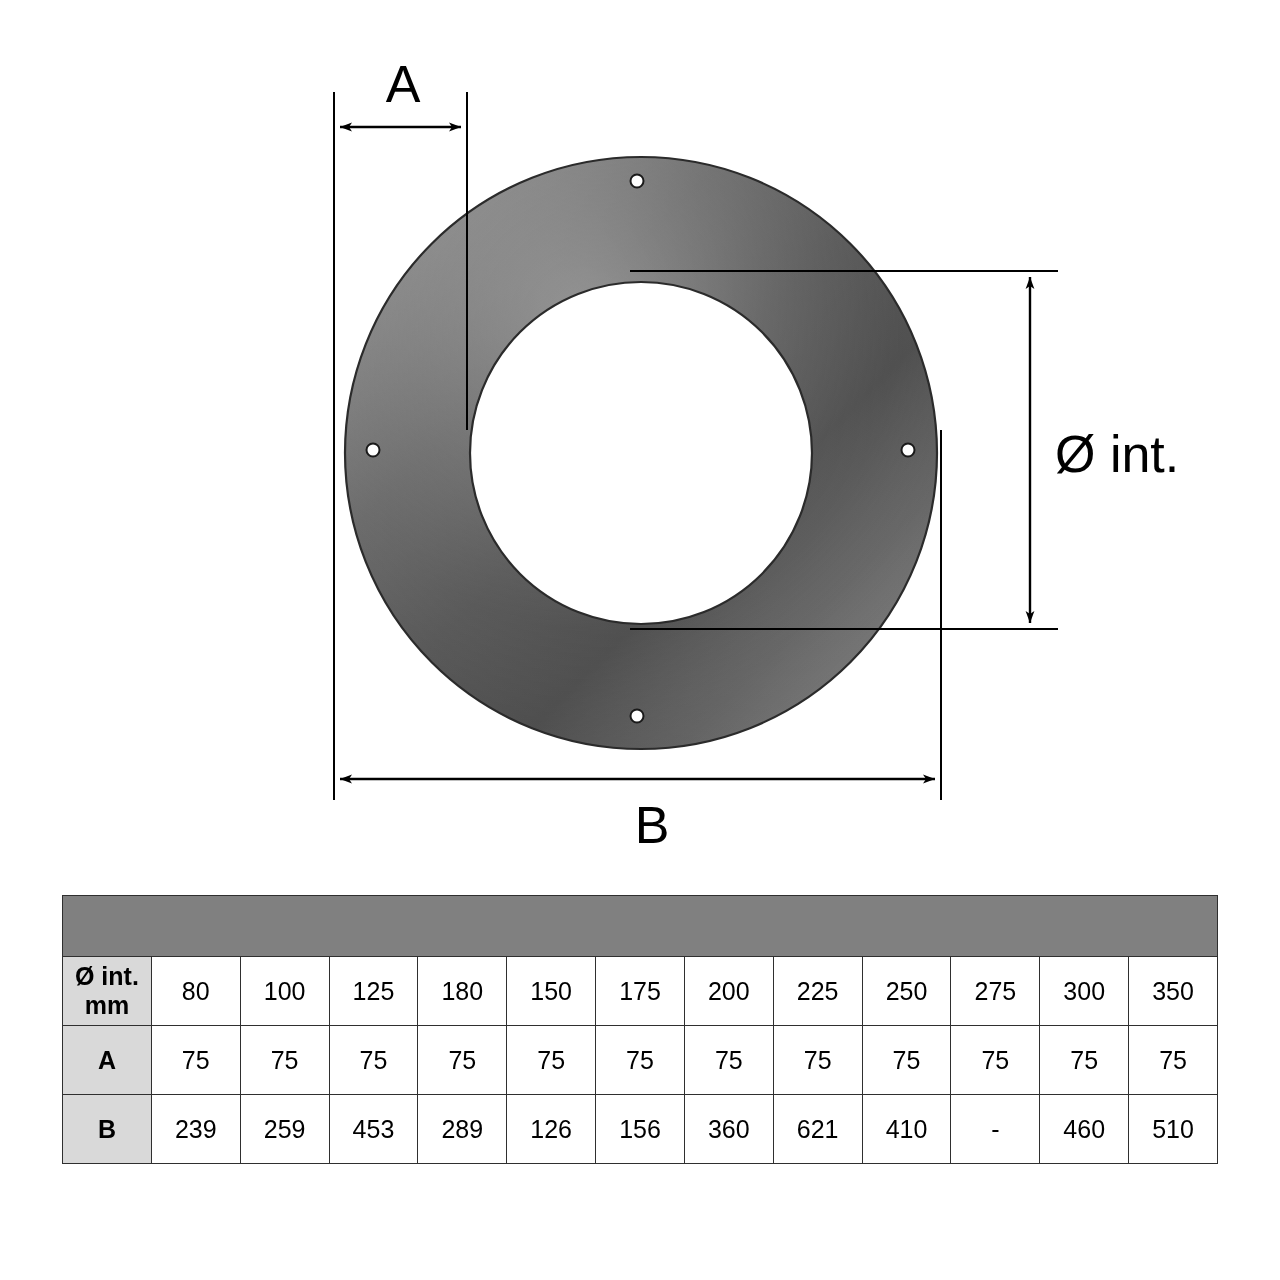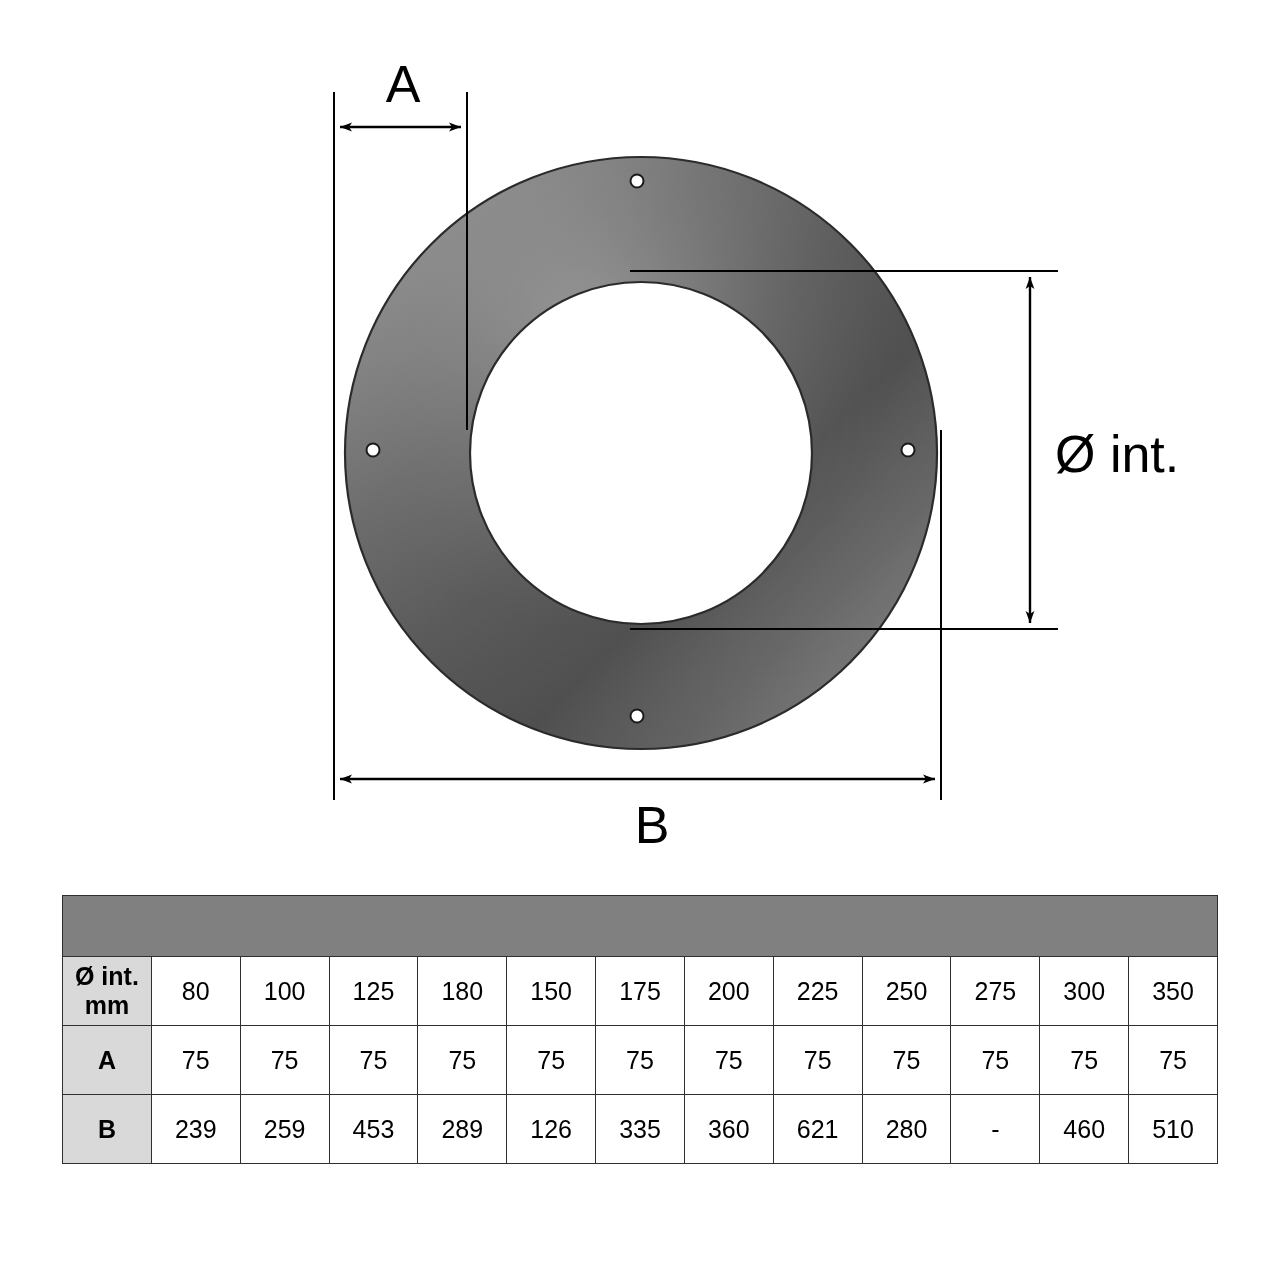--- a/index.html
+++ b/index.html
@@ -190,23 +190,23 @@
         <td class="val">75</td>
         <td class="val">75</td>
       </tr>
       <tr class="data-row">
         <td class="rowhead">B</td>
         <td class="val">239</td>
         <td class="val">259</td>
         <td class="val">453</td>
         <td class="val">289</td>
         <td class="val">126</td>
-        <td class="val">335</td>
+        <td class="val">156</td>
         <td class="val">360</td>
         <td class="val">621</td>
-        <td class="val">280</td>
+        <td class="val">410</td>
         <td class="val">-</td>
         <td class="val">460</td>
         <td class="val">510</td>
       </tr>
     </tbody>
   </table>
 </div>
 
 </body></html>

